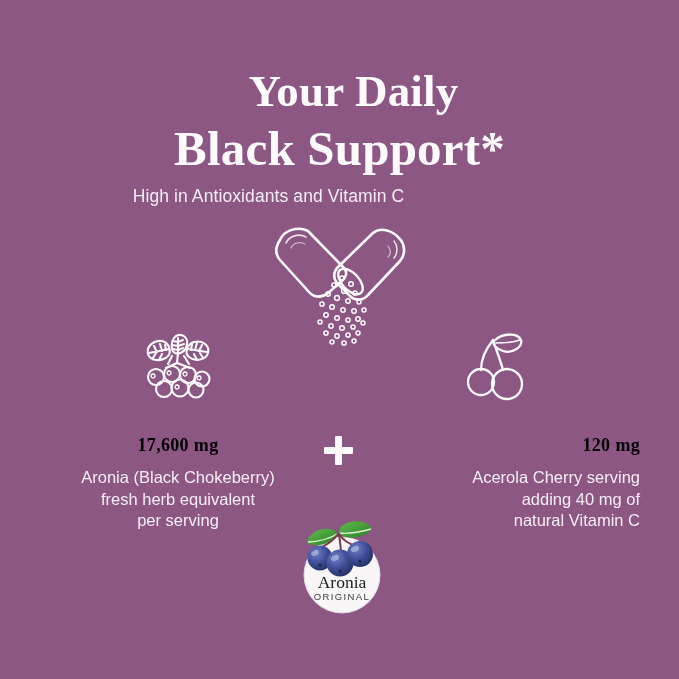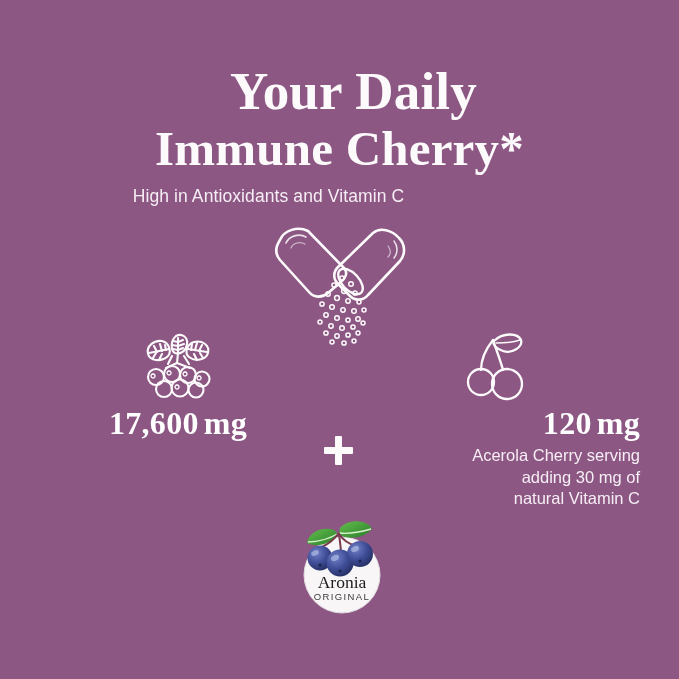--- a/index.html
+++ b/index.html
@@ -27,21 +27,21 @@
     width: 679px;
     text-align: center;
   }
   .headline .line {
     font-family: "Liberation Serif", "DejaVu Serif", serif;
     font-weight: bold;
     color: #fdfafc;
     letter-spacing: 0.2px;
   }
   .headline .line1 {
-    font-size: 53px;
+    font-size: 45px;
     line-height: 58px;
     margin-left: 28px;
   }
   .headline .line2 {
     font-size: 49px;
     line-height: 58px;
   }
   .subtitle {
     position: absolute;
     left: 0;
@@ -82,24 +82,24 @@
 
   .col-icon {
     height: 72px;
     display: flex;
     align-items: flex-end;
     justify-content: center;
   }
   .amount {
     font-family: "Liberation Serif", "DejaVu Serif", serif;
     font-weight: bold;
-    font-size: 32px;
+    font-size: 18px;
     line-height: 30px;
-    margin-top: 6px;
-    color: #ffffff;
+    margin-top: 28px;
+    color: #000000;
     letter-spacing: 0.3px;
   }
   .amount .unit {
     margin-left: 5px;
   }
   .desc {
     margin-top: 7px;
     font-size: 16.5px;
     line-height: 21.5px;
     color: #f6eef4;
@@ -143,21 +143,21 @@
     font-family: "Liberation Serif", "DejaVu Serif", serif;
   }
 </style>
 </head>
 <body>
 
 <div class="poster">
 
   <div class="headline">
     <div class="line line1">Your Daily</div>
-    <div class="line line2">Immune Cherry*</div>
+    <div class="line line2">Black Support*</div>
   </div>
 
   <div class="subtitle">High in Antioxidants and Vitamin C</div>
 
   <div class="capsule-wrap">
     <svg width="164" height="126" viewBox="0 0 164 126" fill="none" aria-hidden="true">
 
       <g stroke="#fdfafc" stroke-width="2.6" fill="none" stroke-linejoin="round" stroke-linecap="round">
         <path d="M22 18 C 26 8, 40 4, 50 9 L 86 46 C 90 50, 88 56, 83 60 L 70 71 C 64 76, 56 76, 51 70 L 22 38 C 16 31, 18 24, 22 18 Z"></path>
         <path d="M28 21 C 31 14, 41 11, 48 15" stroke-width="1.6" opacity="0.85"></path>
@@ -236,20 +236,25 @@
             <path d="M37 39 a2 2 0 1 0 0.1 0" stroke-width="1.4"></path>
             <path d="M53 40 a2 2 0 1 0 0.1 0" stroke-width="1.4"></path>
             <path d="M45 53 a2 2 0 1 0 0.1 0" stroke-width="1.4"></path>
             <path d="M67 44 a2 2 0 1 0 0.1 0" stroke-width="1.4"></path>
           </g>
         </svg>
       </div>
       <div class="amount">
         <span>17,600</span><span class="unit">mg</span>
       </div>
+      <div class="desc">
+        <div>Aronia (Black Chokeberry)</div>
+        <div>fresh herb equivalent</div>
+        <div>per serving</div>
+      </div>
     </div>
 
     <div class="plus">
       <span class="bar bar-h"></span>
       <span class="bar bar-v"></span>
     </div>
 
     <div class="col col-right">
       <div class="col-icon">
         <svg width="82" height="70" viewBox="0 0 82 70" fill="none" aria-hidden="true">
@@ -264,21 +269,21 @@
             <circle cx="22" cy="50" r="13"></circle>
             <circle cx="48" cy="52" r="15"></circle>
           </g>
         </svg>
       </div>
       <div class="amount">
         <span>120</span><span class="unit">mg</span>
       </div>
       <div class="desc">
         <div>Acerola Cherry serving</div>
-        <div>adding 30 mg of</div>
+        <div>adding 40 mg of</div>
         <div>natural Vitamin C</div>
       </div>
     </div>
 
   </div>
 
   <div class="badge">
     <svg width="96" height="98" viewBox="0 0 96 98" aria-hidden="true">
       <defs>
         <radialGradient id="berryGrad" cx="35%" cy="30%" r="75%">

